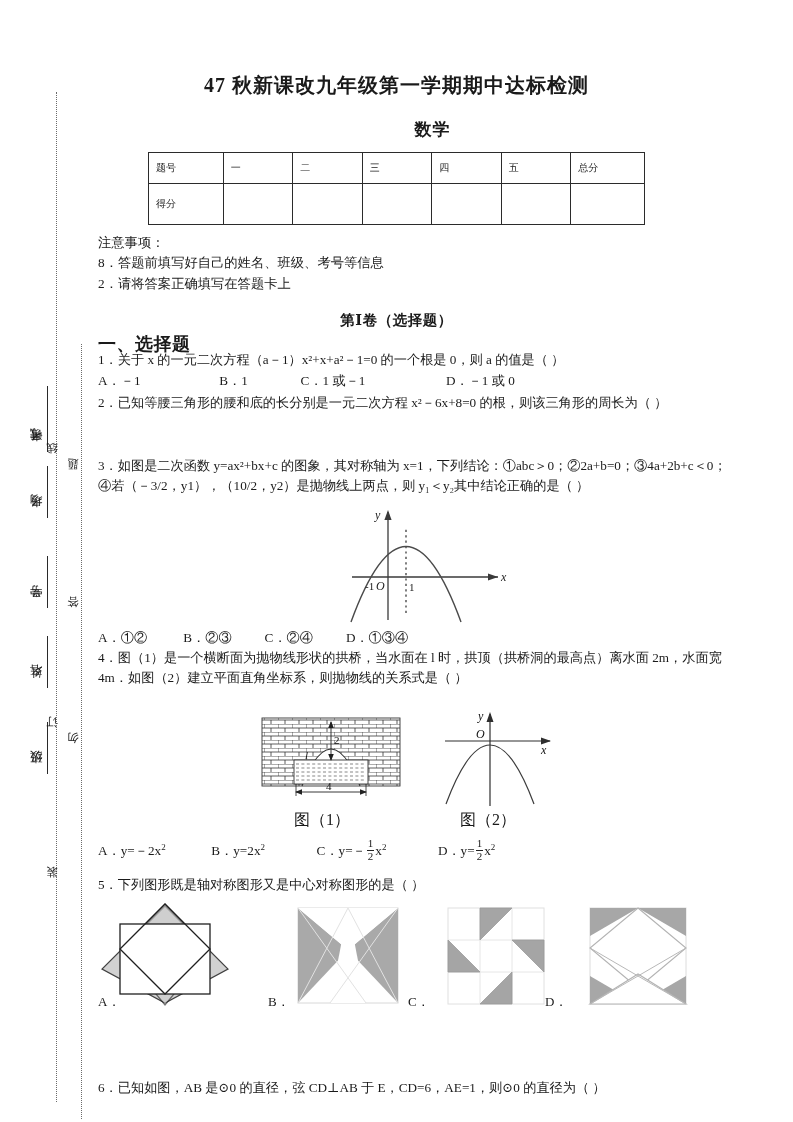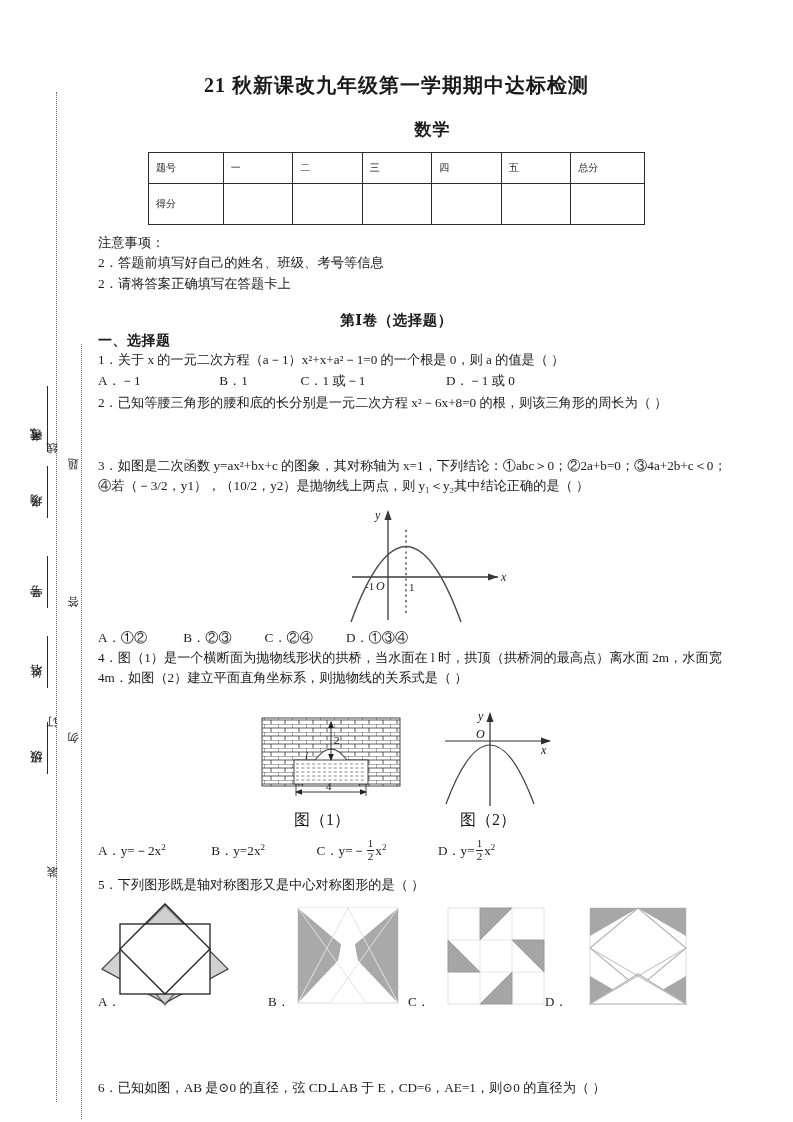--- a/index.html
+++ b/index.html
@@ -65,21 +65,21 @@
 
   
   .notes { position:absolute; left:98px; top:233px; width:640px; }
   .notes div { font-size:13.3px; line-height:1.53; }
   .paper-head {
     position:absolute; left:0; top:311px; width:793px; text-align:center;
     font-size:14.5px; font-weight:bold; letter-spacing:.5px;
   }
   .sec-head {
     position:absolute; left:98px; top:332px;
-    font-size:14px; font-weight:bold; letter-spacing:.5px;
+    font-size:18px; font-weight:bold; letter-spacing:.5px;
   }
   .q { position:absolute; left:98px; width:630px; font-size:13.2px; line-height:1.55; }
   .opts { position:absolute; left:98px; width:630px; font-size:13.2px; line-height:1.55; }
   .opts span.o { display:inline-block; }
   sup { font-size:9px; vertical-align:super; }
   .frac {
     display:inline-block; vertical-align:-0.42em;
     text-align:center; font-size:11px; line-height:1.05;
     margin:0 1px;
   }
@@ -117,21 +117,21 @@
 
     <div class="vtext small" style="left:45px; top:462px;">线</div>
     <div class="vtext small" style="left:45px; top:736px;">订</div>
     <div class="vtext small" style="left:45px; top:886px;">装</div>
 
     <div class="vtext small" style="left:66px; top:478px;">题</div>
     <div class="vtext small" style="left:66px; top:616px;">答</div>
     <div class="vtext small" style="left:66px; top:752px;">勿</div>
   </div>
 
-  <div class="title">21 秋新课改九年级第一学期期中达标检测</div>
+  <div class="title">47 秋新课改九年级第一学期期中达标检测</div>
   <div class="subtitle">数学</div>
 
   <table class="score">
     <colgroup>
       <col class="c0">
         <col class="cx">
         <col class="cx">
         <col class="cx">
         <col class="cx">
         <col class="cx">
@@ -154,21 +154,21 @@
         <td></td>
         <td></td>
         <td></td>
         <td></td>
       </tr>
     </tbody>
   </table>
 
   <div class="notes">
     <div>注意事项：</div>
-    <div>2．答题前填写好自己的姓名、班级、考号等信息</div>
+    <div>8．答题前填写好自己的姓名、班级、考号等信息</div>
     <div>2．请将答案正确填写在答题卡上</div>
   </div>
 
   <div class="paper-head">第Ⅰ卷（选择题）</div>
   <div class="sec-head">一、选择题</div>
 
   <div class="q" style="top:350px;">1．关于 x 的一元二次方程（a－1）x²+x+a²－1=0 的一个根是 0，则 a 的值是（   ）</div>
   <div class="opts" style="top:371px;">
     <span class="o" style="width:118px;">A．－1</span>
     <span class="o" style="width:78px;">B．1</span>

